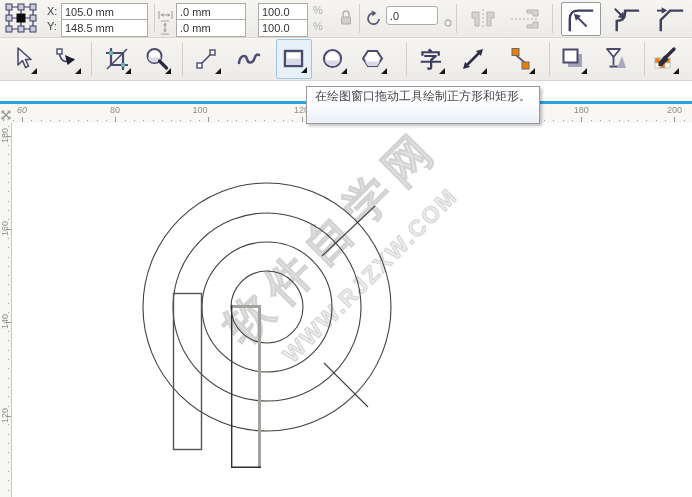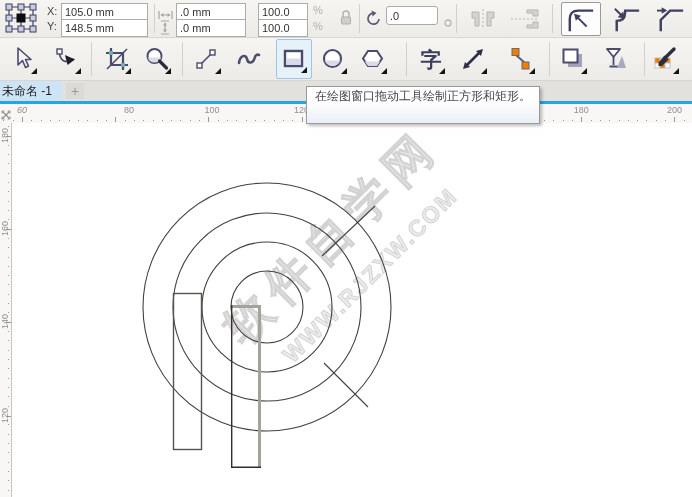--- a/index.html
+++ b/index.html
@@ -329,39 +329,35 @@
         </span>
         <span class="flyout"></span>
       </div>
       <span class="sep" style="left: 91px;"></span>
       <span class="sep" style="left: 182px;"></span>
       <span class="sep" style="left: 406px;"></span>
       <span class="sep" style="left: 549px;"></span>
       <span class="sep" style="left: 644px;"></span>
     </div>
 
-  <div id="tabbar">
-    <div id="tab-active">未命名 -1</div>
-    <div id="tab-new">+</div>
-  </div>
   <div id="blue-line"></div>
 
   <div id="hruler">
     <span id="ruler-origin">
       <svg width="10" height="10" viewBox="0 0 10 10">
           <path d="M1.5 1.5 L8.5 8.5 M8.5 1.5 L1.5 8.5" stroke="#8f8f8f" stroke-width="1.2"></path>
           <path d="M1 1 L3.5 1 M1 1 L1 3.5 M9 9 L6.5 9 M9 9 L9 6.5 M9 1 L6.5 1 M9 1 L9 3.5 M1 9 L3.5 9 M1 9 L1 6.5" stroke="#8f8f8f" stroke-width="1"></path>
         </svg>
     </span>
   <span class="h-tick" style="left: 22px;"></span>
       <span class="h-num" style="left: 12px; font-style: italic;">60</span>
       <span class="h-tick" style="left: 115.2px;"></span>
-      <span class="h-num" style="left: 119px;">80</span>
+      <span class="h-num" style="left: 105px;">80</span>
       <span class="h-tick" style="left: 208.4px;"></span>
-      <span class="h-num" style="left: 202px;">100</span>
+      <span class="h-num" style="left: 190px;">100</span>
       <span class="h-tick" style="left: 301.6px;"></span>
       <span class="h-num" style="left: 291.6px;">120</span>
       <span class="h-tick" style="left: 394.8px;"></span>
       <span class="h-num" style="left: 384.8px;">140</span>
       <span class="h-tick" style="left: 488px;"></span>
       <span class="h-num" style="left: 478px;">160</span>
       <span class="h-tick" style="left: 581.2px;"></span>
       <span class="h-num" style="left: 571.2px;">180</span>
       <span class="h-tick" style="left: 674.4px;"></span>
       <span class="h-num" style="left: 664.4px;">200</span>

